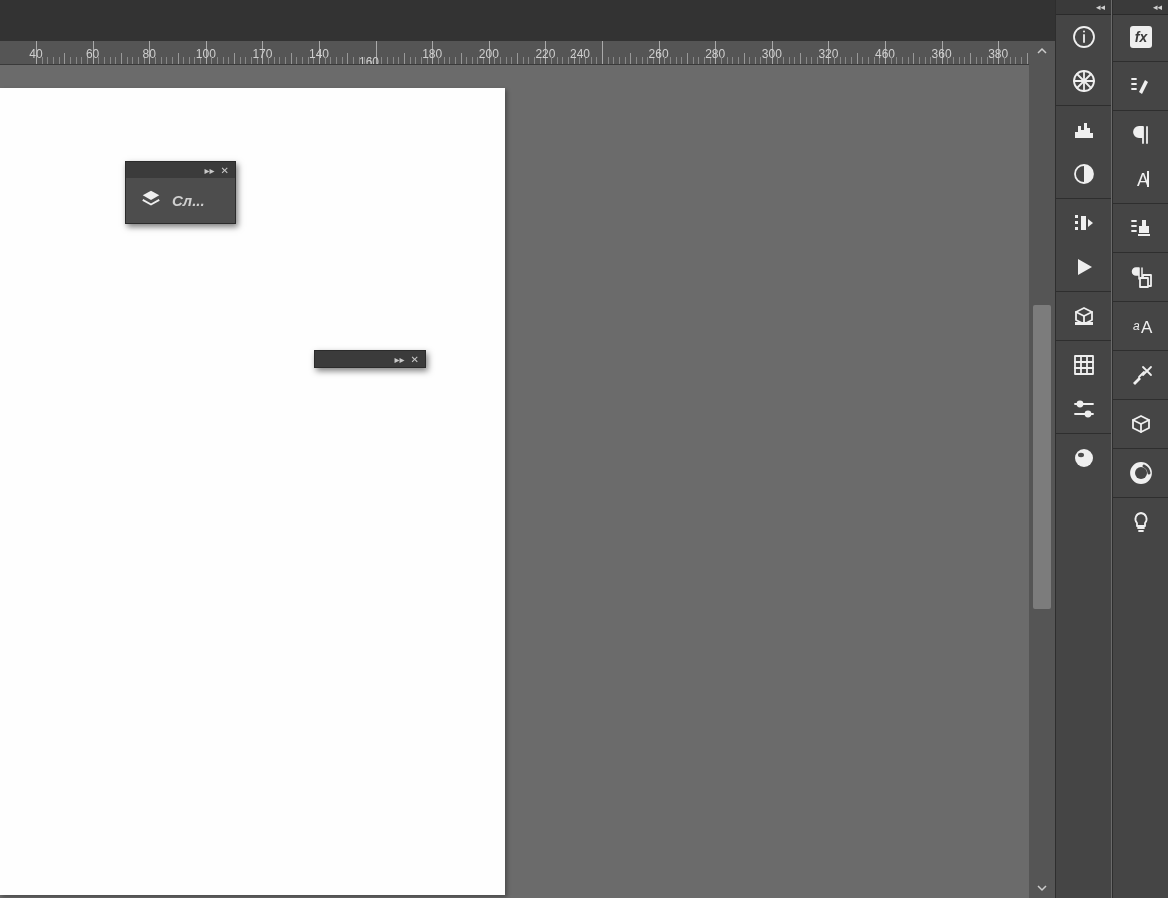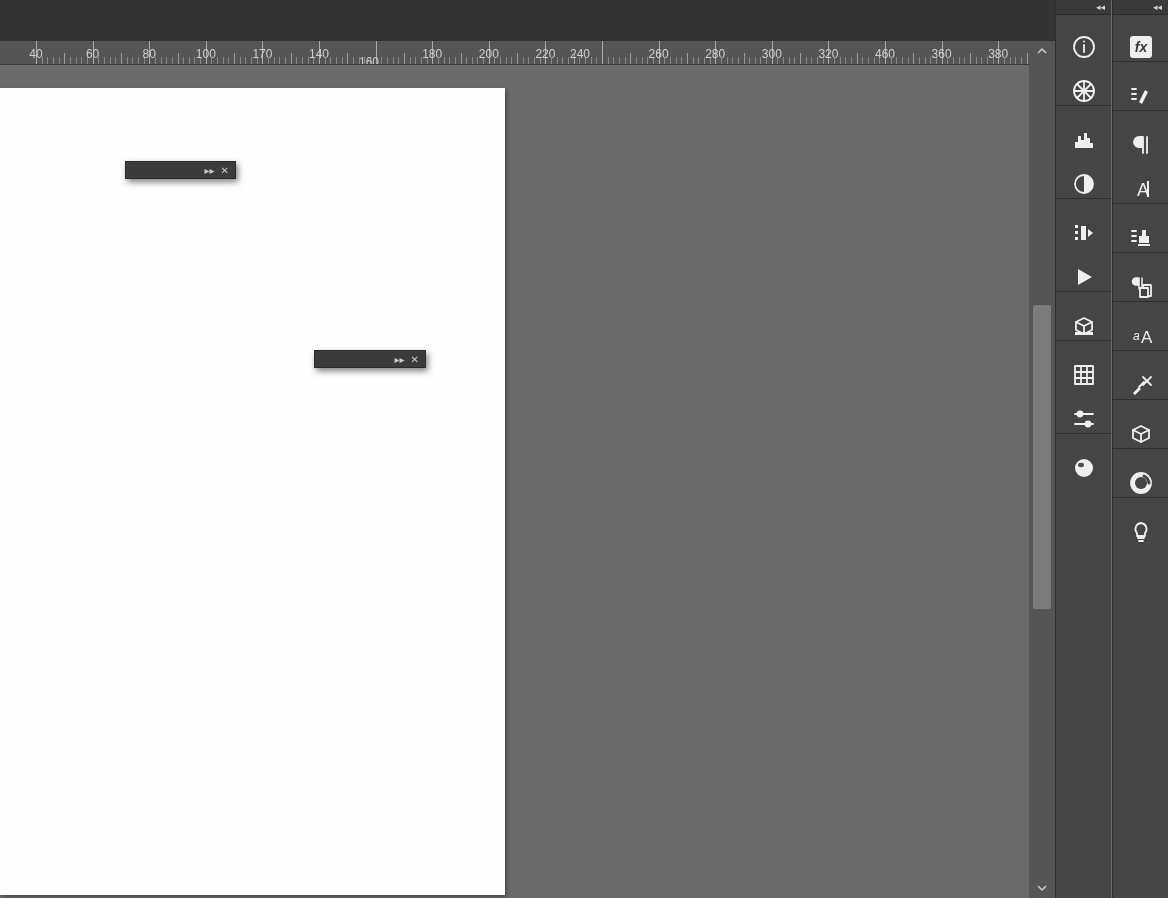--- a/index.html
+++ b/index.html
@@ -131,21 +131,21 @@
     border-bottom: 1px solid #2a2a2a;
   }
   .dock .sep {
     height: 1px;
     background: #2e2e2e;
     margin: 2px 0;
   }
   .dock .cell {
     height: 44px;
     display: flex;
-    align-items: flex-end;
+    align-items: center;
     justify-content: center;
     color: #efefef;
   }
   .dock .cell svg { width: 24px; height: 24px; }
 
   
   .float-panel {
     position: absolute;
     background: #4d4d4d;
     border: 1px solid #2b2b2b;
@@ -580,20 +580,29 @@
         </svg>
       </div>
     </div>
 </div>
 
 <div class="float-panel" id="panel1">
   <div class="fp-head">
     <span class="hh">▸▸</span>
     <span class="hh">✕</span>
   </div>
+  <div class="fp-body">
+    <span>
+      <svg viewBox="0 0 24 24">
+          <path d="M12 3 L21 8 L12 13 L3 8 Z" fill="#efefef"></path>
+          <path d="M3 13 L12 18 L21 13" fill="none" stroke="#efefef" stroke-width="2"></path>
+        </svg>
+    </span>
+    <span class="lbl">Сл...</span>
+  </div>
 </div>
 
 <div class="float-panel" id="panel2">
   <div class="fp-head">
     <span class="hh">▸▸</span>
     <span class="hh">✕</span>
   </div>
 </div>
 
 </body></html>

